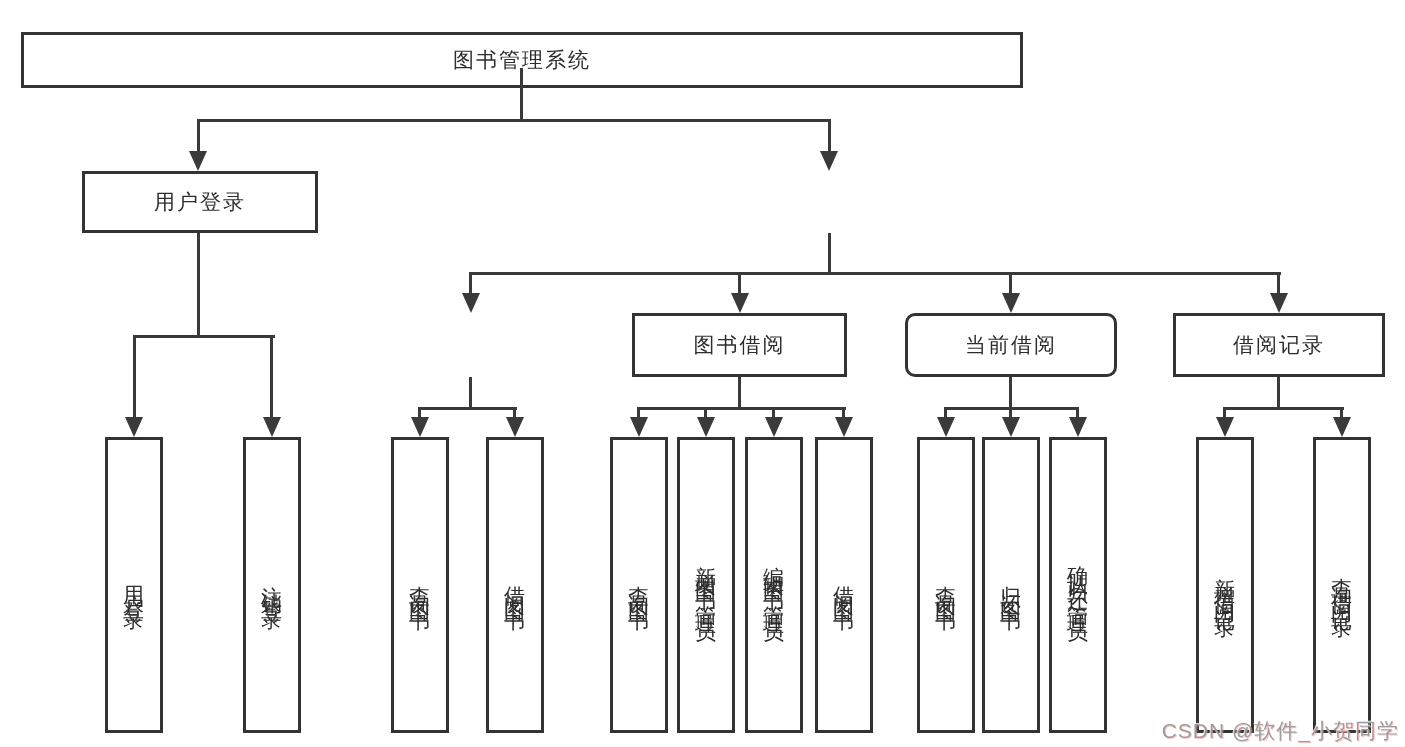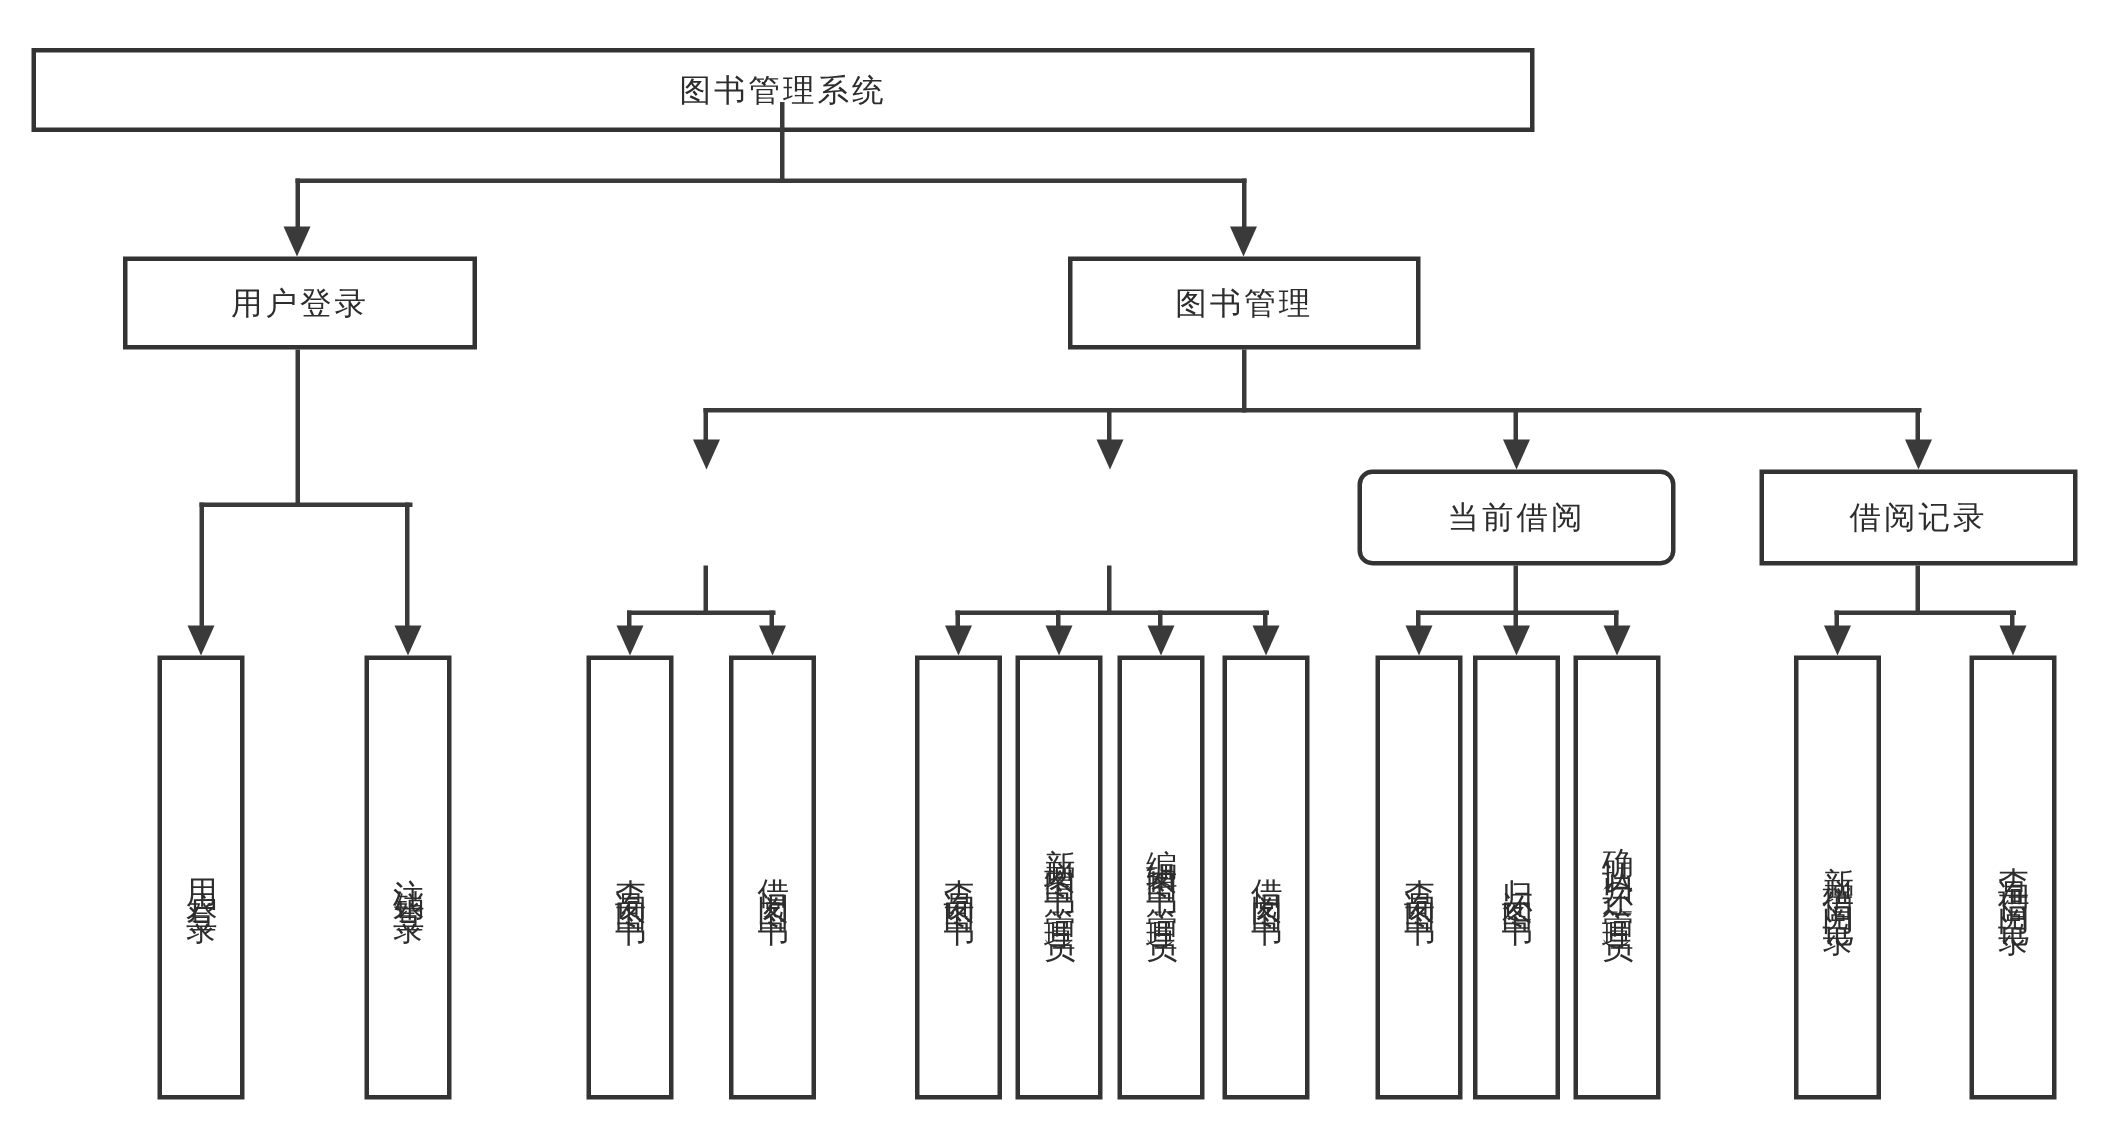--- a/index.html
+++ b/index.html
@@ -82,42 +82,42 @@
   <div class="ln-v" style="left:520px;top:68px;height:53px;"></div>
   <div class="ln-h" style="left:197px;top:119px;width:634px;"></div>
   <div class="ln-v" style="left:197px;top:119px;height:33px;"></div>
   <div class="arr" style="left:189px;top:151px;"></div>
   <div class="ln-v" style="left:828px;top:119px;height:33px;"></div>
   <div class="arr" style="left:820px;top:151px;"></div>
 
   <div class="node" style="left:82px;top:171px;width:236px;height:62px;">
     <span>用户登录</span>
   </div>
-  <div class="node" style="left:712px;top:171px;width:235px;height:62px;">
-    <span>图书管理</span>
-  </div>
 
   <div class="ln-v" style="left:197px;top:233px;height:105px;"></div>
   <div class="ln-h" style="left:133px;top:335px;width:142px;"></div>
   <div class="ln-v" style="left:133px;top:335px;height:84px;"></div>
   <div class="arr" style="left:125px;top:417px;"></div>
   <div class="ln-v" style="left:270px;top:335px;height:84px;"></div>
   <div class="arr" style="left:263px;top:417px;"></div>
 
   <div class="ln-v" style="left:828px;top:233px;height:42px;"></div>
   <div class="ln-h" style="left:469px;top:272px;width:812px;"></div>
   <div class="ln-v" style="left:469px;top:272px;height:24px;"></div>
   <div class="arr" style="left:462px;top:293px;"></div>
   <div class="ln-v" style="left:738px;top:272px;height:24px;"></div>
   <div class="arr" style="left:731px;top:293px;"></div>
   <div class="ln-v" style="left:1009px;top:272px;height:24px;"></div>
   <div class="arr" style="left:1002px;top:293px;"></div>
   <div class="ln-v" style="left:1277px;top:272px;height:24px;"></div>
   <div class="arr" style="left:1270px;top:293px;"></div>
 
+  <div class="node" style="left:632px;top:313px;width:215px;height:64px;">
+    <span>图书借阅</span>
+  </div>
   <div class="node" style="left:905px;top:313px;width:212px;height:64px;border-radius:10px;">
     <span>当前借阅</span>
   </div>
   <div class="node" style="left:1173px;top:313px;width:212px;height:64px;">
     <span>借阅记录</span>
   </div>
 
   <div class="ln-v" style="left:469px;top:377px;height:33px;"></div>
   <div class="ln-h" style="left:418px;top:407px;width:99px;"></div>
   <div class="ln-v" style="left:418px;top:407px;height:13px;"></div>
@@ -185,14 +185,15 @@
   <div class="vnode" style="left:1049px;top:437px;width:58px;height:296px;">
     <span class="vtxt">确认归还（管理员）</span>
   </div>
   <div class="vnode" style="left:1196px;top:437px;width:58px;height:296px;">
     <span class="vtxt">新增借阅记录</span>
   </div>
   <div class="vnode" style="left:1313px;top:437px;width:58px;height:296px;">
     <span class="vtxt">查询借阅记录</span>
   </div>
 
+  <div id="watermark">CSDN @软件_小贺同学</div>
 
 </div>
 
 </body></html>

